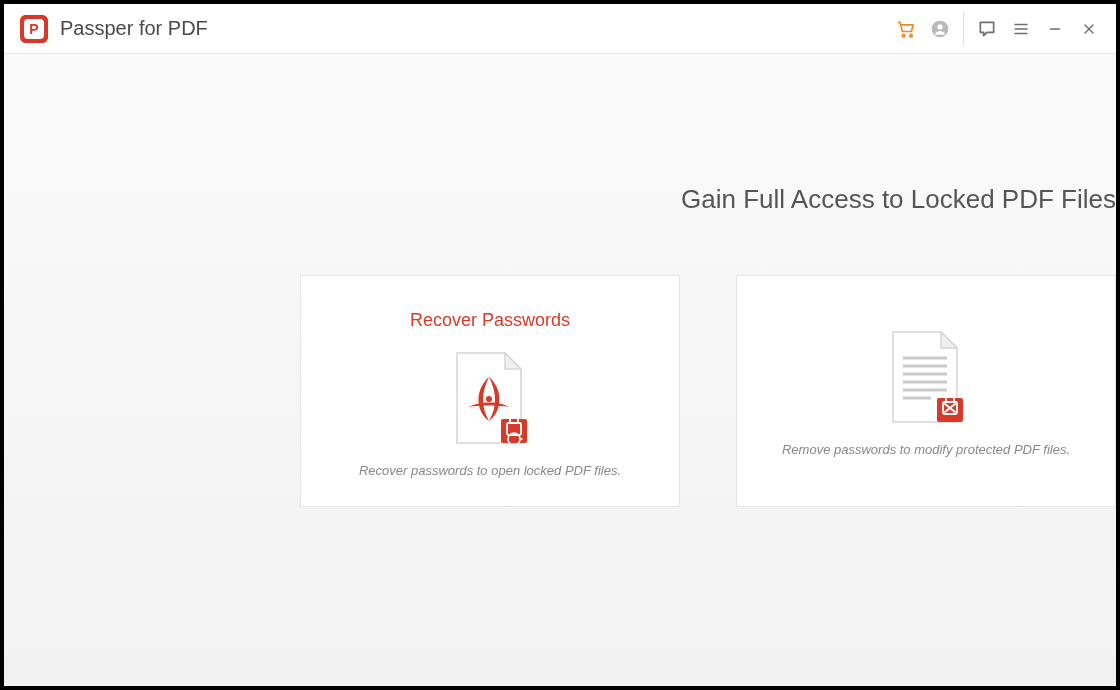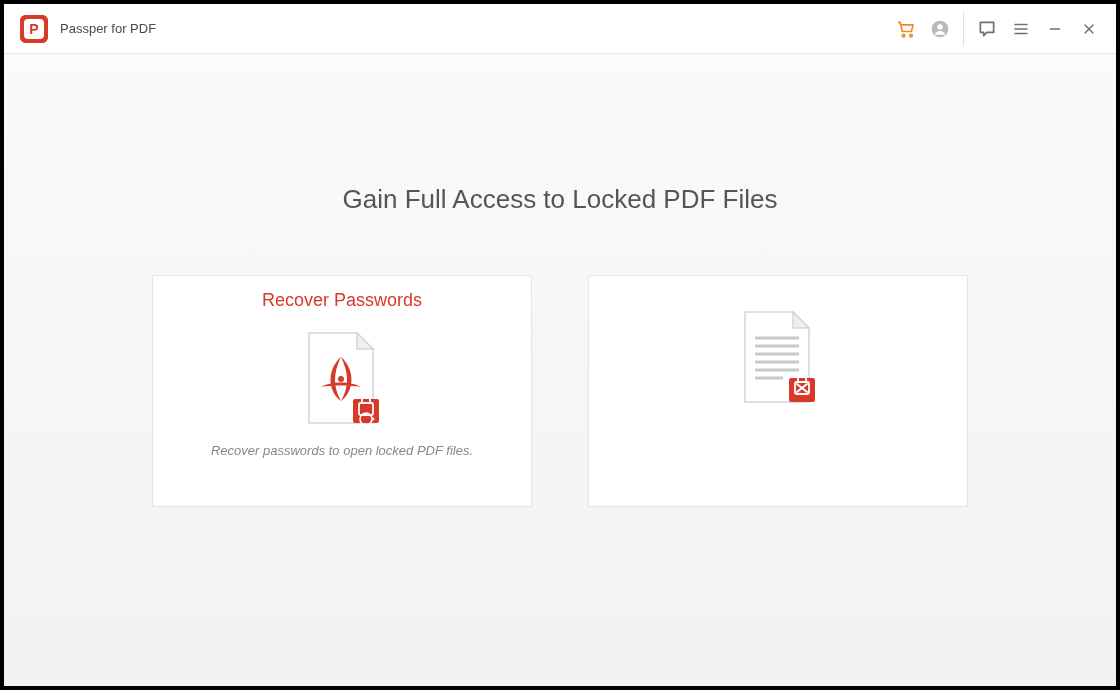--- a/index.html
+++ b/index.html
@@ -16,48 +16,48 @@
     display:flex; flex-direction:column;
   }
   .titlebar {
     height:50px;
     border-bottom:1px solid #e6e6e6;
     display:flex; align-items:center;
     padding:0 10px 0 16px;
     background:#ffffff;
   }
   .titlebar-left { display:flex; align-items:center; gap:12px; }
-  .app-title { font-size:13px; color:#4a4a4a; }
+  .app-title { font-size:20px; color:#4a4a4a; }
   .titlebar-right { margin-left:auto; display:flex; align-items:center; gap:0; }
   .tbtn {
     width:34px; height:34px;
     display:flex; align-items:center; justify-content:center;
     color:#8b8b8b; cursor:pointer;
   }
   .tbtn svg { display:block; }
   .tbtn.cart { color:#f08a25; }
   .tbtn.divider-before { border-left:1px solid #e0e0e0; margin-left:6px; padding-left:6px; width:auto; }
   .tbtn.divider-before .inner { width:34px; height:34px; display:flex; align-items:center; justify-content:center; }
-  .content { flex:1; display:flex; flex-direction:column; align-items:center; }
+  .content { flex:1; display:flex; flex-direction:column; align-items:flex-end; }
   .headline {
     margin-top:130px;
     font-size:26px;
     color:#555;
     font-weight:400;
   }
   .cards {
     margin-top:60px;
     display:flex; gap:56px;
   }
   .card {
     width:380px; height:232px;
     background:#ffffff;
     border:1px solid #e5e5e5;
     display:flex; flex-direction:column; align-items:center;
-    padding-top:14px;
+    padding-top:34px;
     cursor:pointer;
   }
   .card-title { font-size:18px; color:#d83a2a; font-weight:400; }
   .card-illus { margin-top:18px; height:100px; display:flex; align-items:center; justify-content:center; }
   .card-desc { margin-top:14px; font-size:13px; color:#888;font-style:italic; }
   .app-logo {
     width:28px; height:28px; border-radius:6px;
     background:#d83a2a; display:flex; align-items:center; justify-content:center;
     box-shadow: inset 0 0 0 2px #d83a2a;
   }
@@ -181,18 +181,19 @@
             <line x1="22" y1="62" x2="66" y2="62" stroke="#c9c9c9" stroke-width="3"></line>
             <line x1="22" y1="70" x2="50" y2="70" stroke="#c9c9c9" stroke-width="3"></line>
 
             <rect x="56" y="70" width="26" height="24" rx="2" fill="#d83a2a"></rect>
             <rect x="62" y="74" width="14" height="12" rx="1.5" fill="none" stroke="#ffffff" stroke-width="1.8"></rect>
             <path d="M65 74 v-3 a4 4 0 0 1 8 0 v3" fill="none" stroke="#ffffff" stroke-width="1.8"></path>
             <line x1="64" y1="76" x2="74" y2="84" stroke="#ffffff" stroke-width="2" stroke-linecap="round"></line>
             <line x1="74" y1="76" x2="64" y2="84" stroke="#ffffff" stroke-width="2" stroke-linecap="round"></line>
           </svg>
         </div>
+        <div class="card-desc">Remove passwords to modify protected PDF files.</div>
       </div>
 
     </div>
   </div>
 
 </div>
 
 </body></html>

